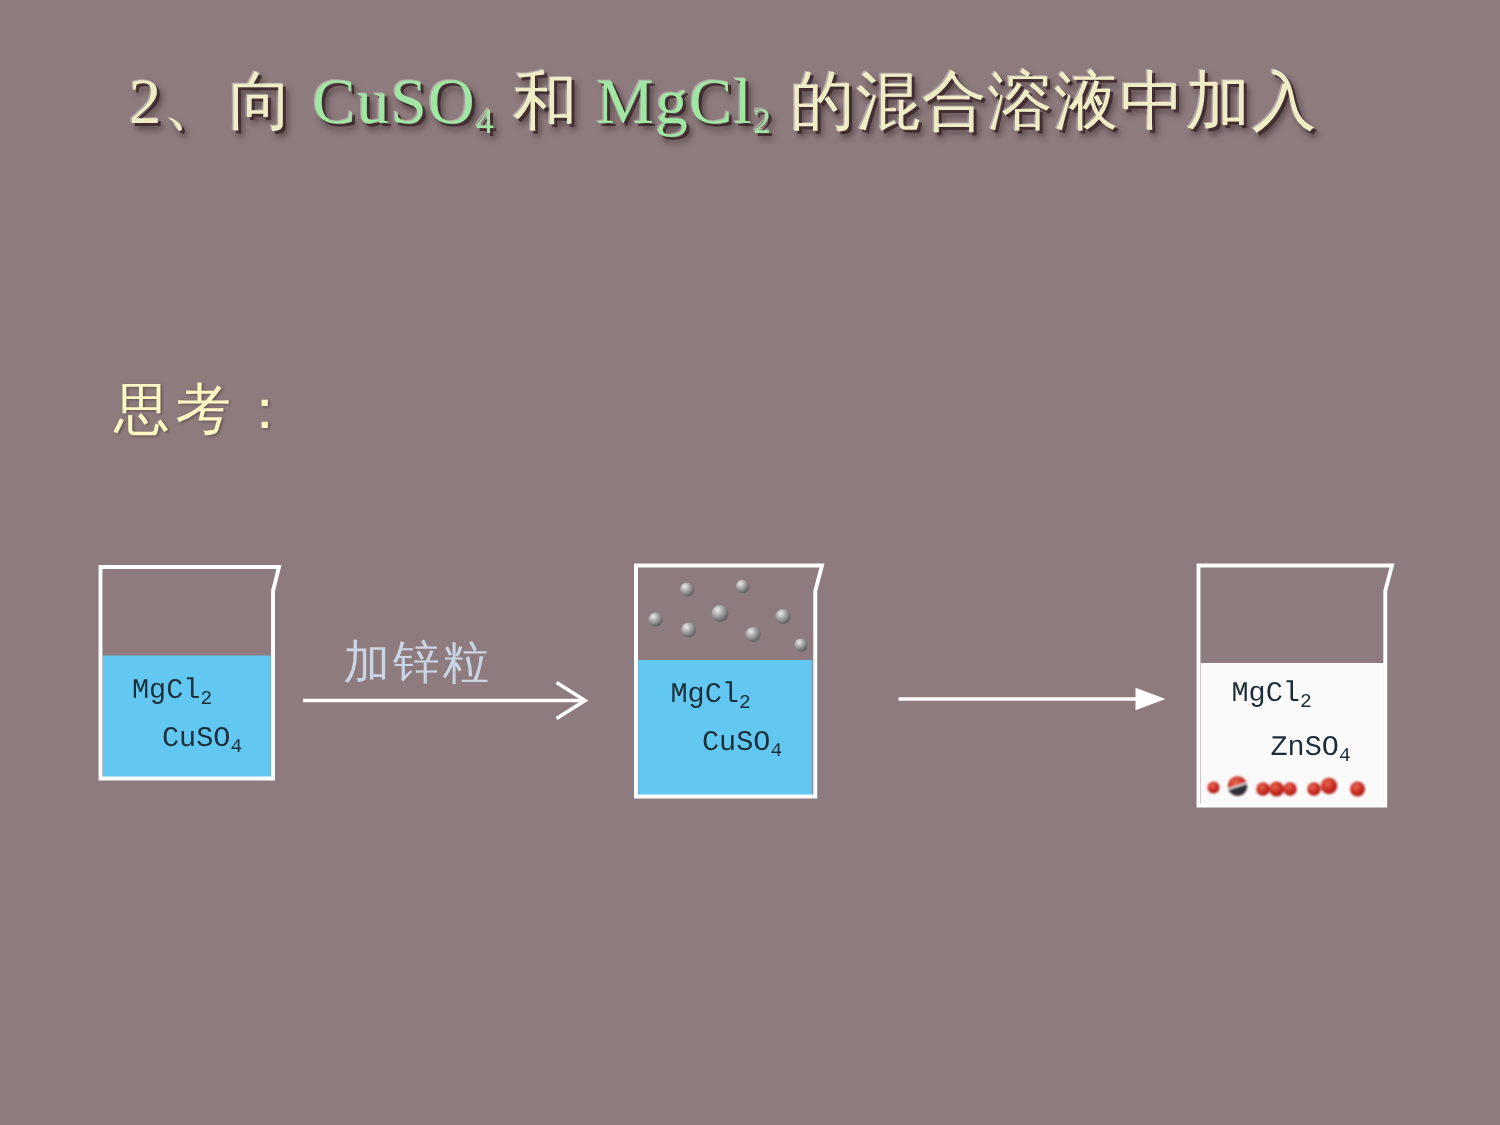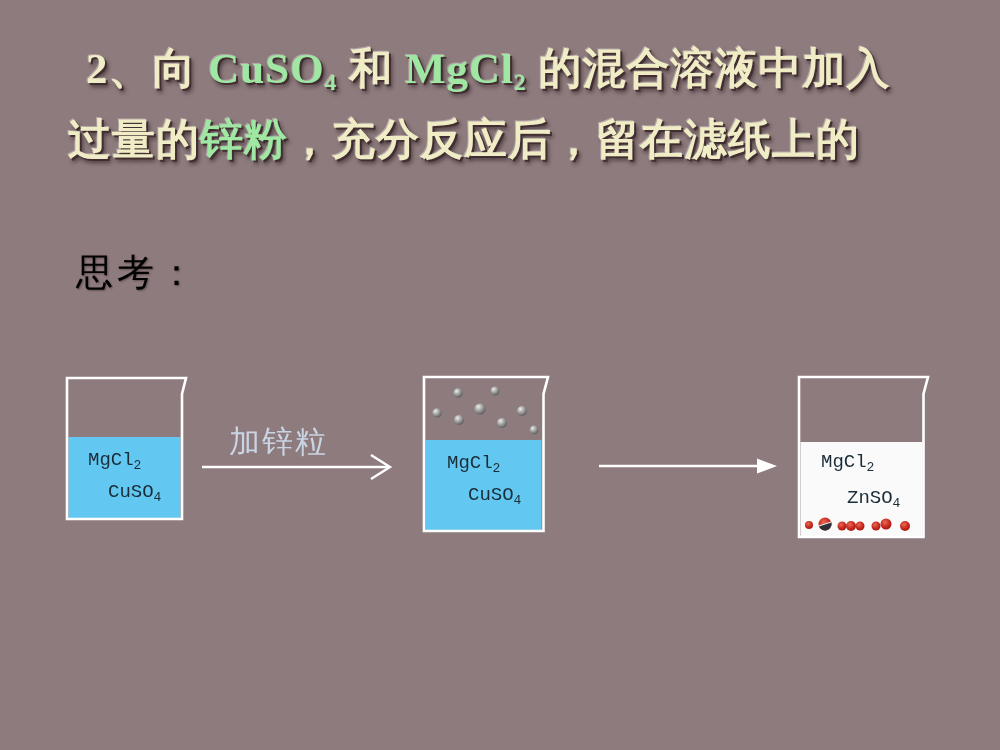--- a/index.html
+++ b/index.html
@@ -6,52 +6,49 @@
   .slide{
     position:relative;
     width:1000px;height:750px;
     background:#8E7B7D;
     overflow:hidden;
     font-family:"Liberation Serif", serif;
   }
   
   .title{
     position:absolute; left:68px; top:40px; width:900px;
-    font-size:43px; font-weight:bold; line-height:57px;
+    font-size:43px; font-weight:normal; line-height:57px;
     color:#F0ECC6; letter-spacing:1px;
     text-shadow:2px 2px 0 rgba(62,42,46,.9), 3px 4px 4px rgba(20,10,12,.55), -1px -1px 0 rgba(255,255,255,.35);
   }
   .title .indent{padding-left:18px;}
   .green{color:#9FE7A3;}
   .subsc{font-size:0.55em; vertical-align:-0.28em;}
   
   .think{
     position:absolute; left:76px; top:248px;
-    font-size:37px; color:#000000; letter-spacing:4px;
+    font-size:37px; color:#fef9c3; letter-spacing:4px;
     text-shadow:1px 1px 2px rgba(40,25,28,.45);
   }
   
   svg.diagram{position:absolute; left:0; top:0;}
   .beaker-outline{fill:none; stroke:#FFFFFF; stroke-width:2.6; stroke-linejoin:miter;}
   .chem-label{font-family:"Liberation Mono", monospace; font-size:19px; fill:#1B2D38;}
   .chem-sub{font-size:13px;}
   .arrow-line{stroke:#FFFFFF; stroke-width:2.4; fill:none;}
   .arrow-label{font-size:31px; fill:#C9D4E4; letter-spacing:2px;}
 </style>
 </head>
 <body>
 
 <div class="slide">
 
   <div class="title">
     <div class="indent">
       <span>2、向 </span><span class="green">CuSO</span><span class="green subsc">4</span><span> 和 </span><span class="green">MgCl</span><span class="green subsc">2</span><span> 的混合溶液中加入</span>
-    </div>
-    <div>
-      <span>过量的</span><span class="green">锌粉</span><span>，充分反应后，留在滤纸上的</span>
     </div>
   </div>
 
   <div class="think">思考：</div>
 
   <svg class="diagram" width="1000" height="750" viewBox="0 0 1000 750">
     <defs>
       <radialGradient id="zincGrad" cx="0.35" cy="0.3" r="0.8">
         <stop offset="0" stop-color="#ECECEC"></stop>
         <stop offset="0.4" stop-color="#A9A9A9"></stop>

